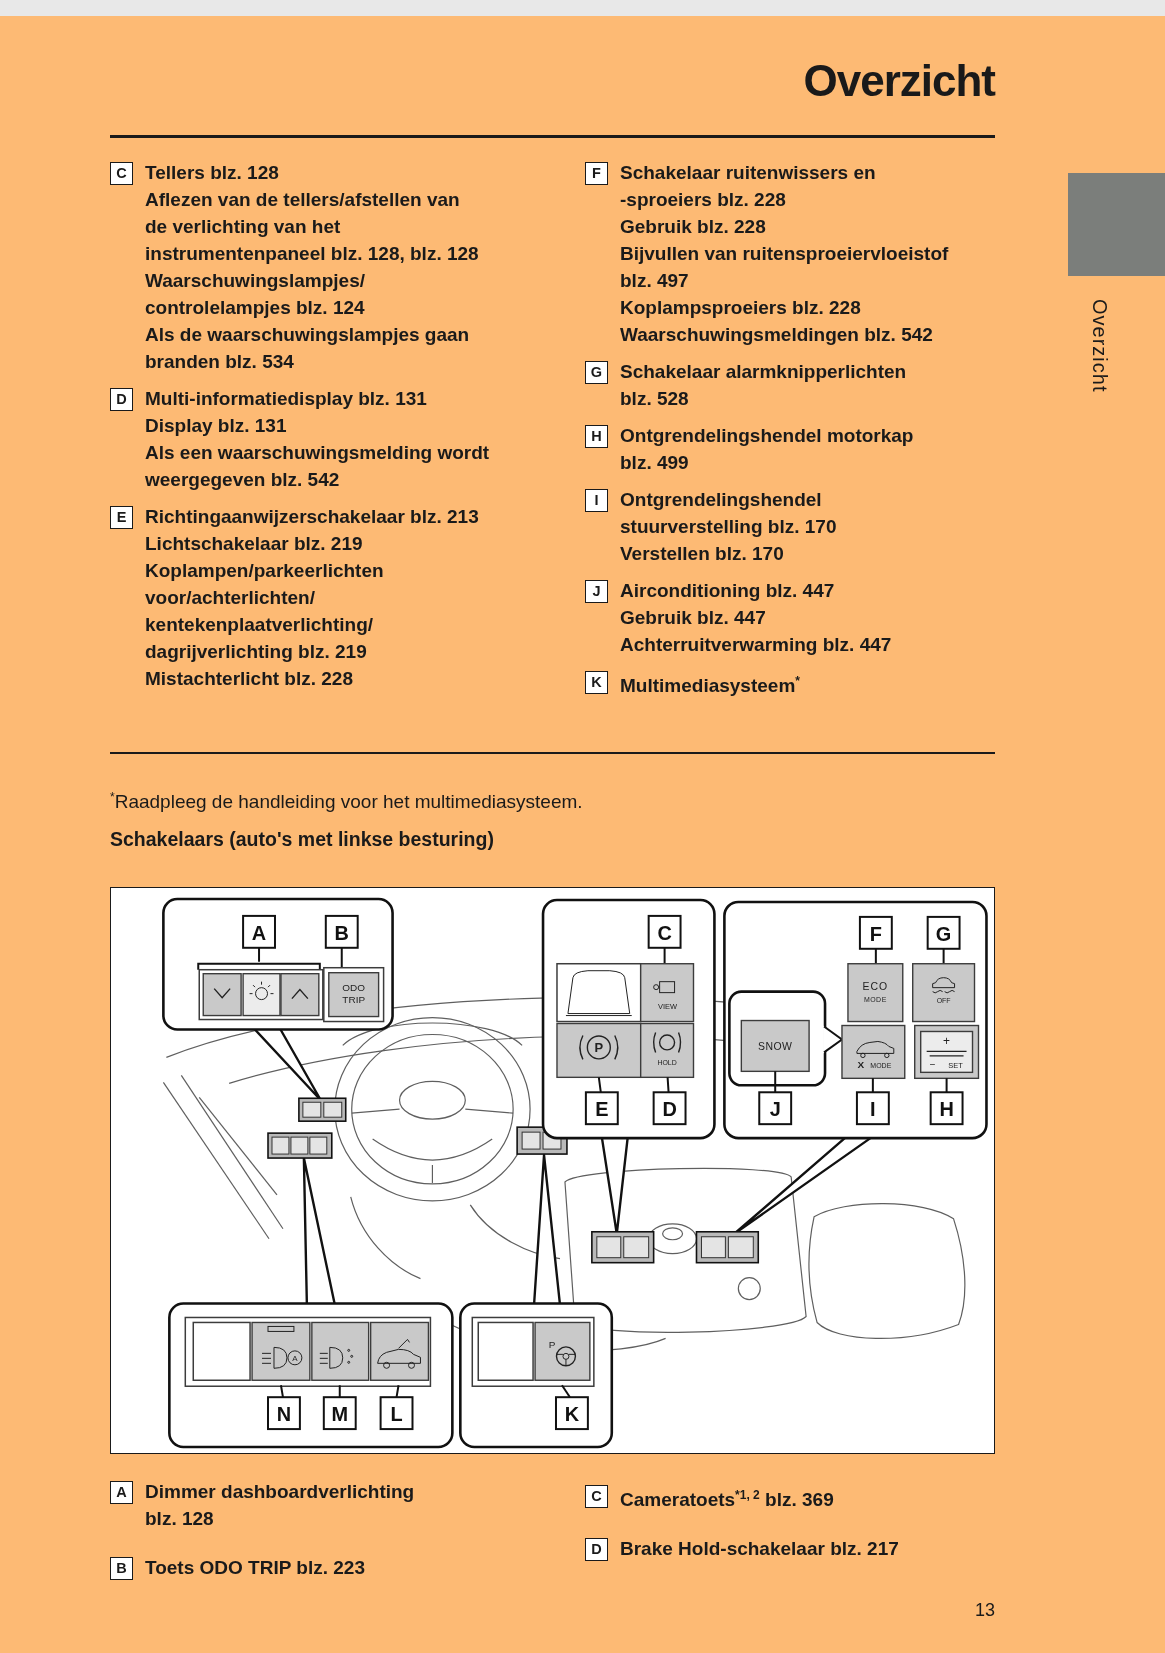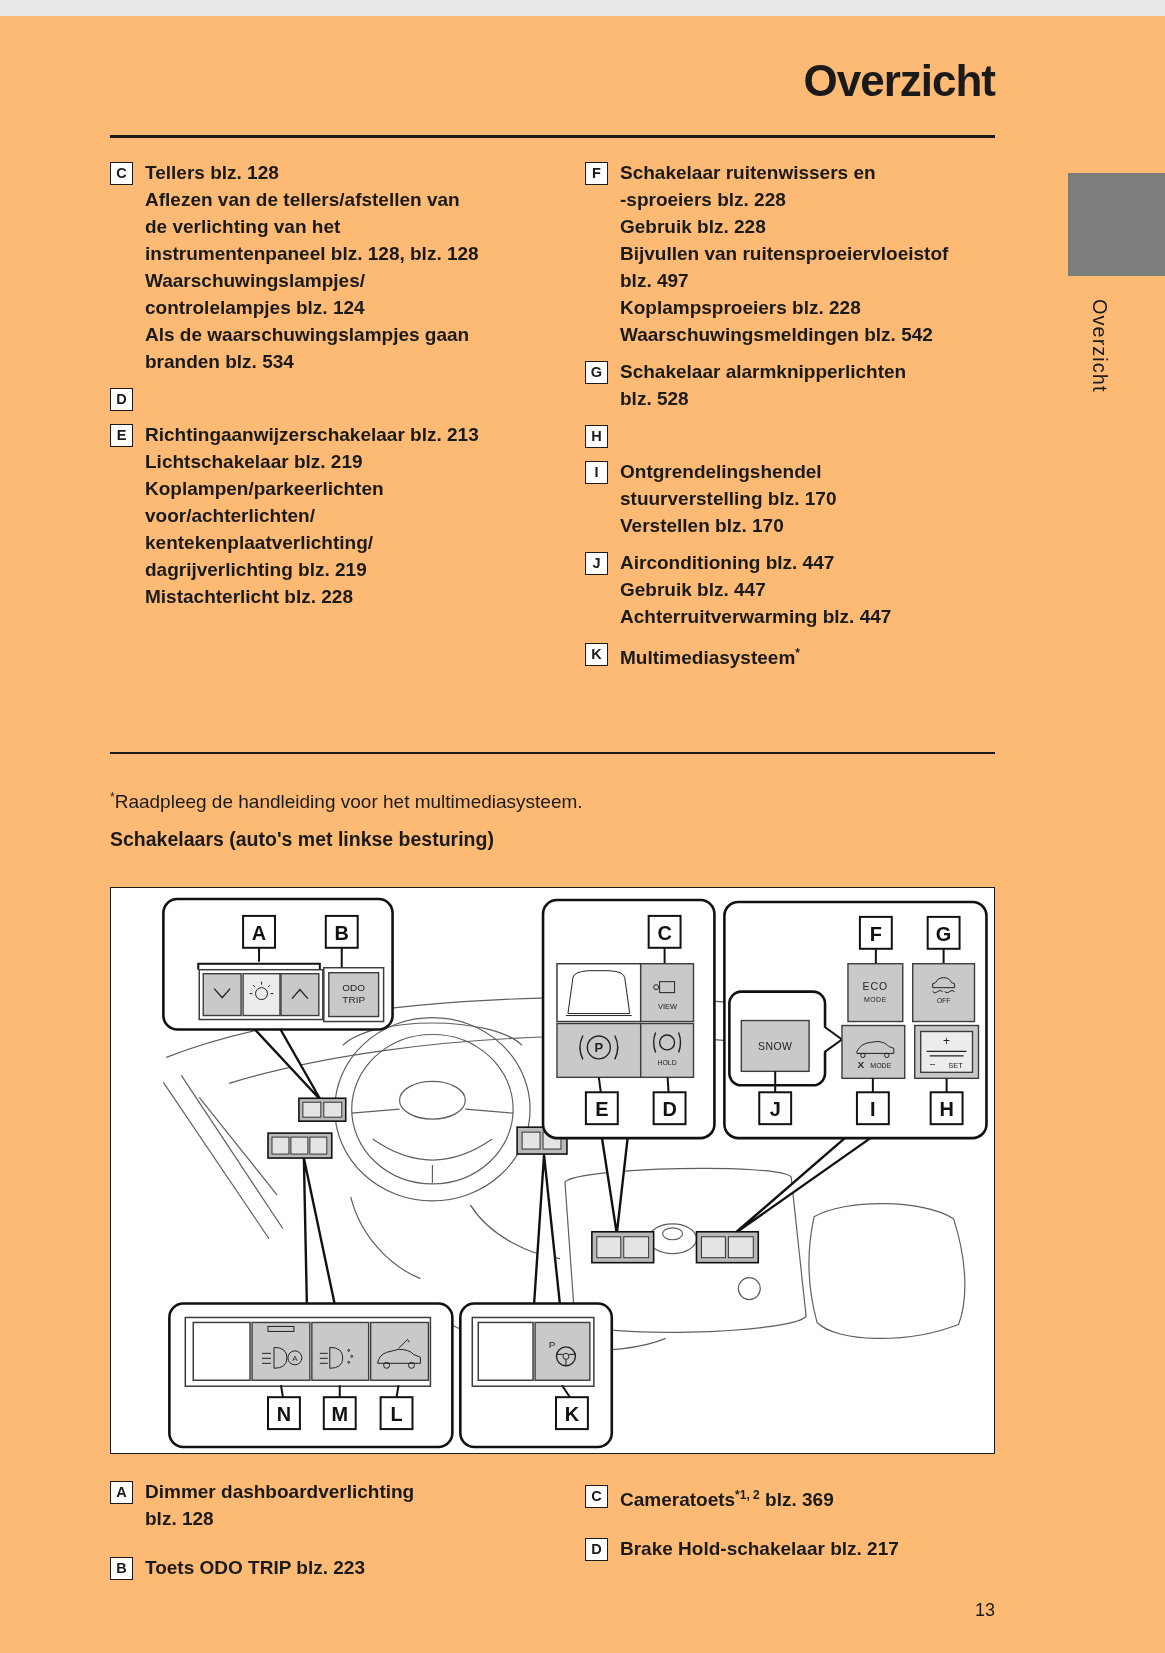--- a/index.html
+++ b/index.html
@@ -59,37 +59,39 @@
   <h1 class="title">Overzicht</h1>
   <div class="rule rule-top"></div>
 
   <div class="legend col-left">
       <div class="item">
         <span class="lbox">C</span>
         <div class="ltext">Tellers blz. 128<br>Aflezen van de tellers/afstellen van<br>de verlichting van het<br>instrumentenpaneel blz. 128, blz. 128<br>Waarschuwingslampjes/<br>controlelampjes blz. 124<br>Als de waarschuwingslampjes gaan<br>branden blz. 534</div>
       </div>
       <div class="item">
         <span class="lbox">D</span>
+        <div class="ltext">Multi-informatiedisplay blz. 131<br>Display blz. 131<br>Als een waarschuwingsmelding wordt<br>weergegeven blz. 542</div>
       </div>
       <div class="item">
         <span class="lbox">E</span>
         <div class="ltext">Richtingaanwijzerschakelaar blz. 213<br>Lichtschakelaar blz. 219<br>Koplampen/parkeerlichten<br>voor/achterlichten/<br>kentekenplaatverlichting/<br>dagrijverlichting blz. 219<br>Mistachterlicht blz. 228</div>
       </div>
     </div>
   <div class="legend col-right">
       <div class="item">
         <span class="lbox">F</span>
         <div class="ltext">Schakelaar ruitenwissers en<br>-sproeiers blz. 228<br>Gebruik blz. 228<br>Bijvullen van ruitensproeiervloeistof<br>blz. 497<br>Koplampsproeiers blz. 228<br>Waarschuwingsmeldingen blz. 542</div>
       </div>
       <div class="item">
         <span class="lbox">G</span>
         <div class="ltext">Schakelaar alarmknipperlichten<br>blz. 528</div>
       </div>
       <div class="item">
         <span class="lbox">H</span>
+        <div class="ltext">Ontgrendelingshendel motorkap<br>blz. 499</div>
       </div>
       <div class="item">
         <span class="lbox">I</span>
         <div class="ltext">Ontgrendelingshendel<br>stuurverstelling blz. 170<br>Verstellen blz. 170</div>
       </div>
       <div class="item">
         <span class="lbox">J</span>
         <div class="ltext">Airconditioning blz. 447<br>Gebruik blz. 447<br>Achterruitverwarming blz. 447</div>
       </div>
       <div class="item">

